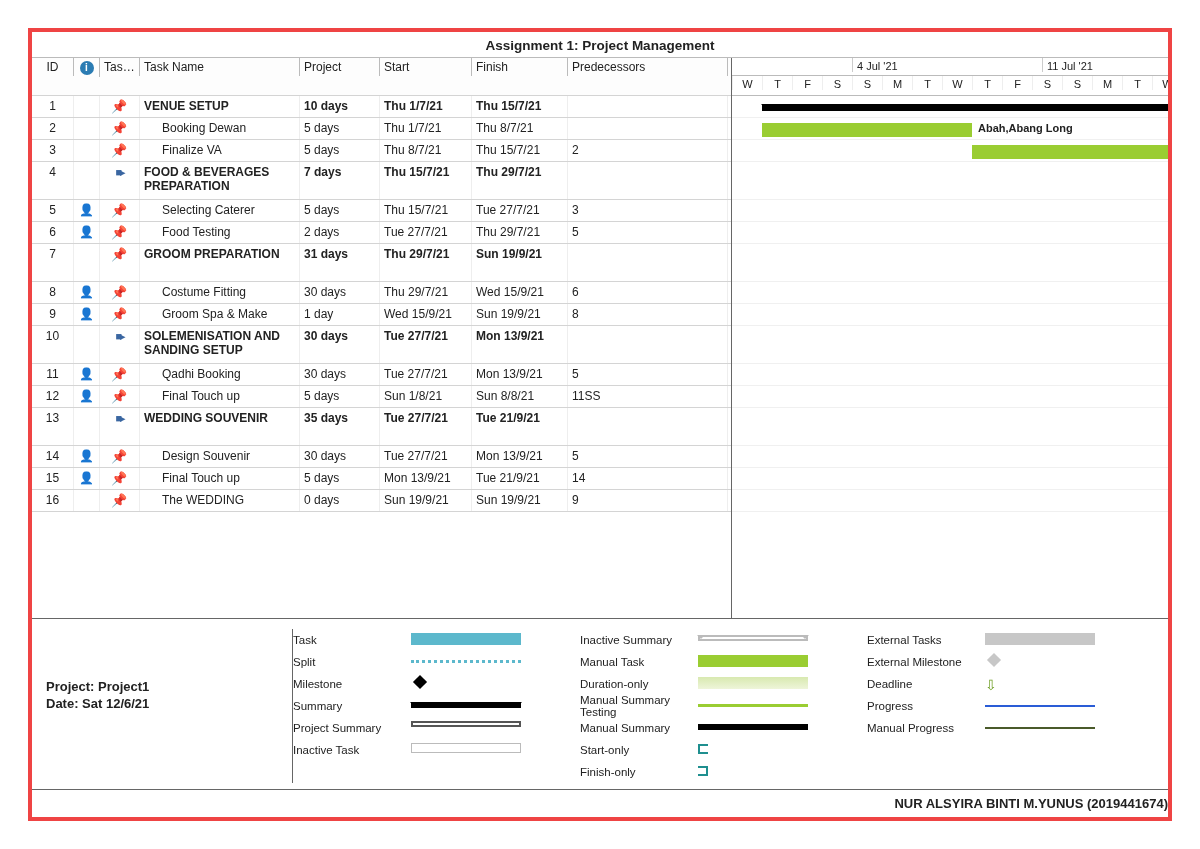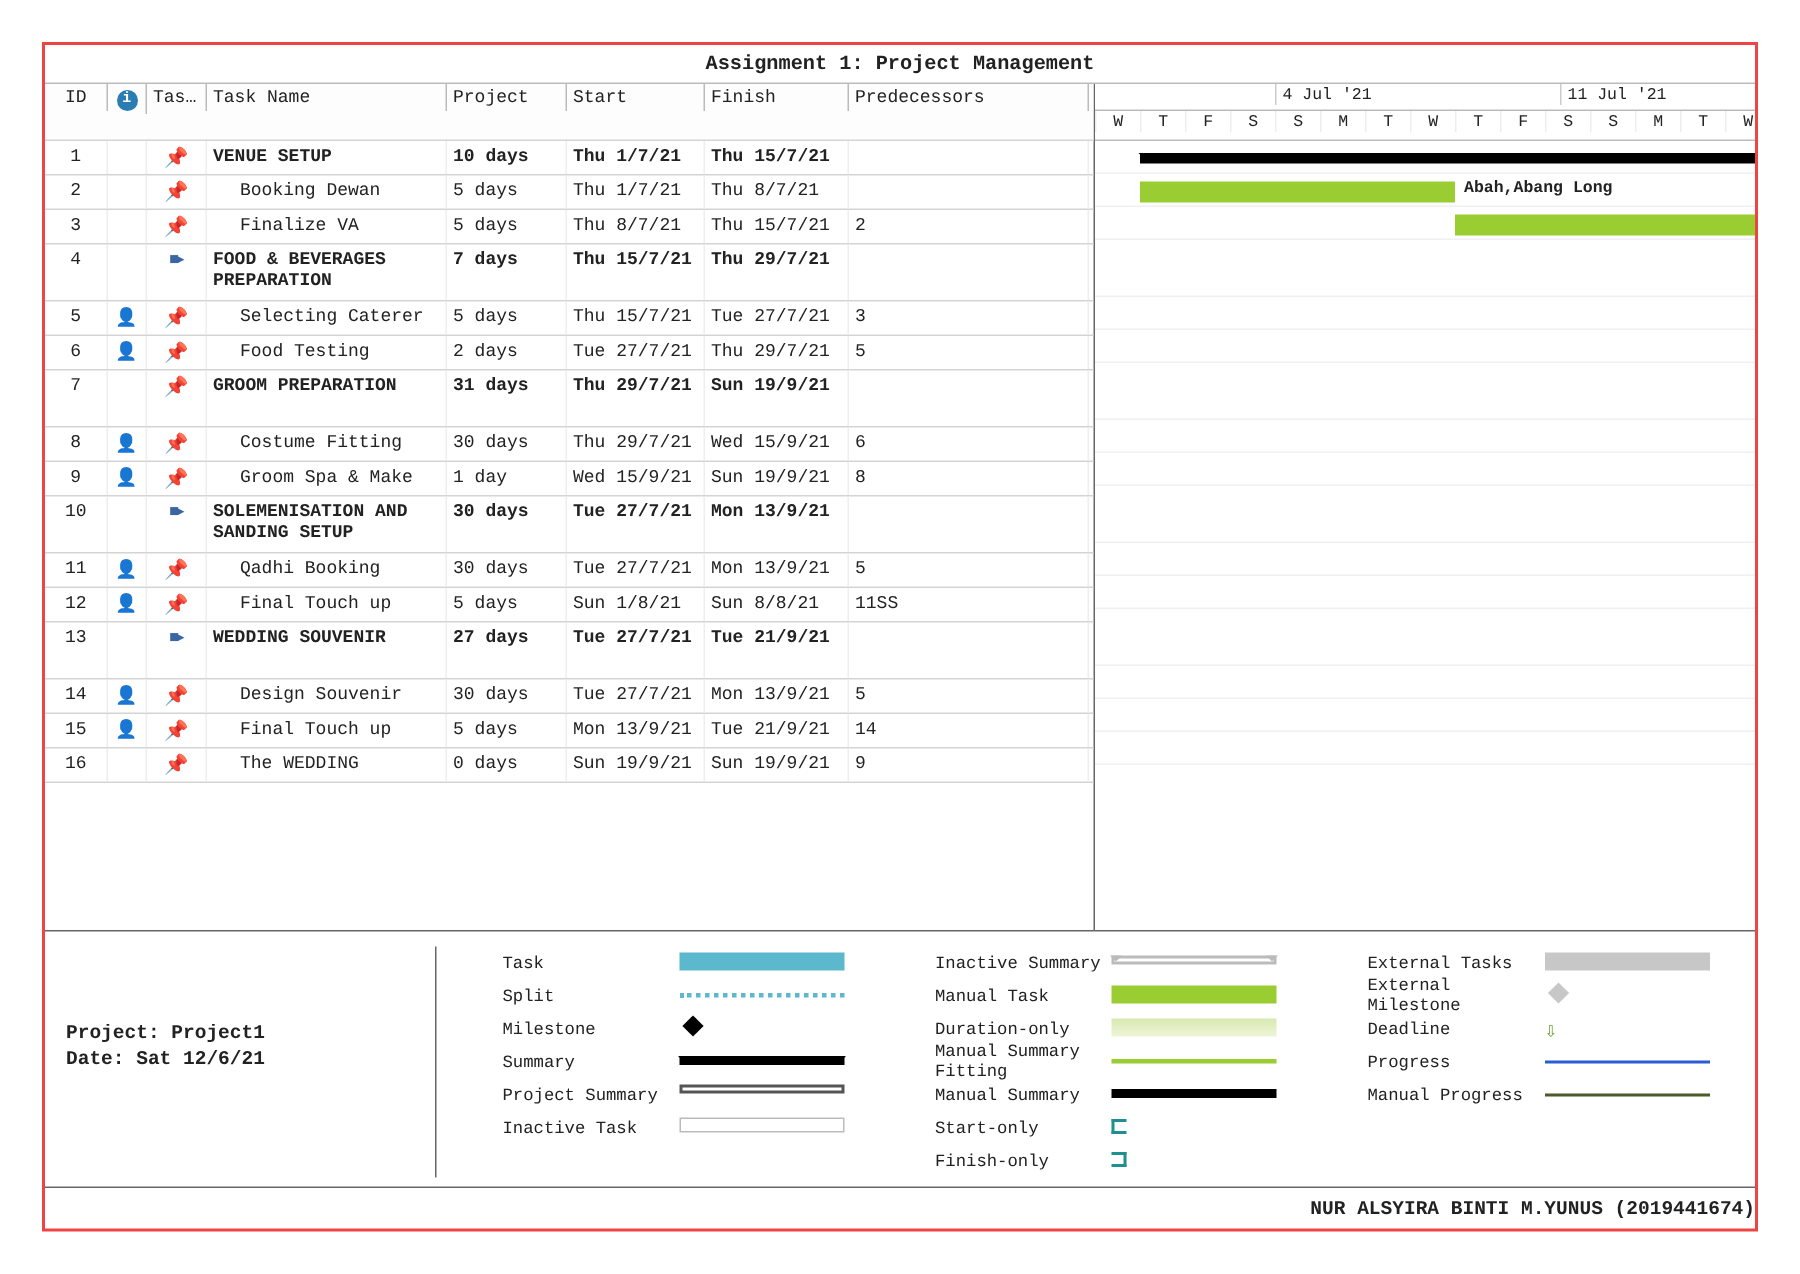--- a/index.html
+++ b/index.html
@@ -1,18 +1,18 @@
 <!DOCTYPE html>
 <html><head>
 <meta charset="utf-8">
 <style>
   * { box-sizing: border-box; }
   body { margin:0; font-family: "Segoe UI", Arial, sans-serif; font-size:12px; color:#222; background:#fff;}
   .page { width:1200px; height:849px; padding:28px; position:relative; }
-  .frame { border:2px solid #ef4444; width:100%; height:100%; display:flex; flex-direction:column;font-family:Liberation Mono, monospace; }
+  .frame { border:4px solid #ef4444; width:100%; height:100%; display:flex; flex-direction:column; }
   .title { text-align:center; font-weight:bold; font-size:13.5px; padding:6px 0 4px 0; border-bottom:1px solid #bbb;}
   .main { flex:1; display:flex; border-bottom:1px solid #666; overflow:hidden;}
   .grid { width:700px; border-right:1px solid #666; display:flex; flex-direction:column;}
   .gantt { flex:1; position:relative; overflow:hidden; }
   .row { display:flex; border-bottom:1px solid #d4d4d4; min-height:22px; }
   .hdr { background:#fdfdfd; font-weight:normal; color:#222; align-items:flex-start; min-height:38px;}
   .hdr .cell { border-right:1px solid #bbb; padding:2px 4px;}
   .cell { border-right:1px solid #eee; padding:3px 4px; overflow:hidden; white-space:nowrap; text-overflow:ellipsis;}
   .c-id   { width:42px; text-align:center;}
   .c-info { width:26px; text-align:center;}
@@ -43,21 +43,21 @@
   .bar-summary::after{right:-1px;}
   .bar-manual { position:absolute; height:14px; top:5px; background:#9acd32; }
   .bar-label { position:absolute; font-size:11px; font-weight:bold; top:4px; white-space:nowrap;}
   
   .legend { padding:10px 14px 6px 14px; border-bottom:1px solid #666; display:flex; }
   .legend-left { width:240px; padding-top:48px;}
   .legend-left div { font-weight:bold; font-size:13px; margin:2px 0;}
   .legend-cols { flex:1; display:flex; }
   .lc { flex:1; }
   .lr { display:flex; align-items:center; height:22px; }
-  .ln { width:118px; font-size:11.5px;margin-left:44px;}
+  .ln { width:118px; font-size:11.5px;}
   .ls { width:110px; height:14px; position:relative;}
   .sw-task{height:12px;background:#5cb8cc;}
   .sw-split{height:0;border-top:3px dotted #5cb8cc;margin-top:5px;}
   .sw-mile{width:10px;height:10px;background:#000;transform:rotate(45deg);margin-left:4px;}
   .sw-sum{height:6px;background:#000;margin-top:3px;position:relative;}
   .sw-sum::before,.sw-sum::after{content:"";position:absolute;top:0;border:4px solid transparent;border-top-color:#000;}
   .sw-sum::before{left:-1px;}.sw-sum::after{right:-1px;}
   .sw-psum{height:6px;border-top:2px solid #555;border-bottom:2px solid #555;border-left:2px solid #555;border-right:2px solid #555;}
   .sw-itask{height:10px;border:1px solid #bbb;}
   .sw-imile{width:10px;height:10px;border:1px solid #bbb;transform:rotate(45deg);margin-left:4px;}
@@ -217,21 +217,21 @@
               <div class="cell c-dur">5 days</div>
               <div class="cell c-start">Sun 1/8/21</div>
               <div class="cell c-fin" style="">Sun 8/8/21</div>
               <div class="cell c-pred">11SS</div>
             </div>
             <div class="row" style="min-height: 38px;">
               <div class="cell c-id">13</div>
               <div class="cell c-info"></div>
               <div class="cell c-mode"><span class="auto">■▸</span></div>
               <div class="cell c-name bold" style="white-space:normal;">WEDDING SOUVENIR</div>
-              <div class="cell c-dur bold">27 days</div>
+              <div class="cell c-dur bold">35 days</div>
               <div class="cell c-start bold">Tue 27/7/21</div>
               <div class="cell c-fin bold" style="white-space:normal;">Tue 21/9/21</div>
               <div class="cell c-pred"></div>
             </div>
             <div class="row">
               <div class="cell c-id">14</div>
               <div class="cell c-info"><span class="person">👤</span></div>
               <div class="cell c-mode"><span class="pin">📌</span></div>
               <div class="cell c-name indent1" style="">Design Souvenir</div>
               <div class="cell c-dur">30 days</div>
@@ -368,21 +368,21 @@
                 <div class="sw-manl"></div>
               </div>
             </div>
             <div class="lr">
               <div class="ln">Duration-only</div>
               <div class="ls">
                 <div class="sw-duro"></div>
               </div>
             </div>
             <div class="lr">
-              <div class="ln">Manual Summary Fitting</div>
+              <div class="ln">Manual Summary Testing</div>
               <div class="ls">
                 <div class="sw-msr"></div>
               </div>
             </div>
             <div class="lr">
               <div class="ln">Manual Summary</div>
               <div class="ls">
                 <div class="sw-msum"></div>
               </div>
             </div>

